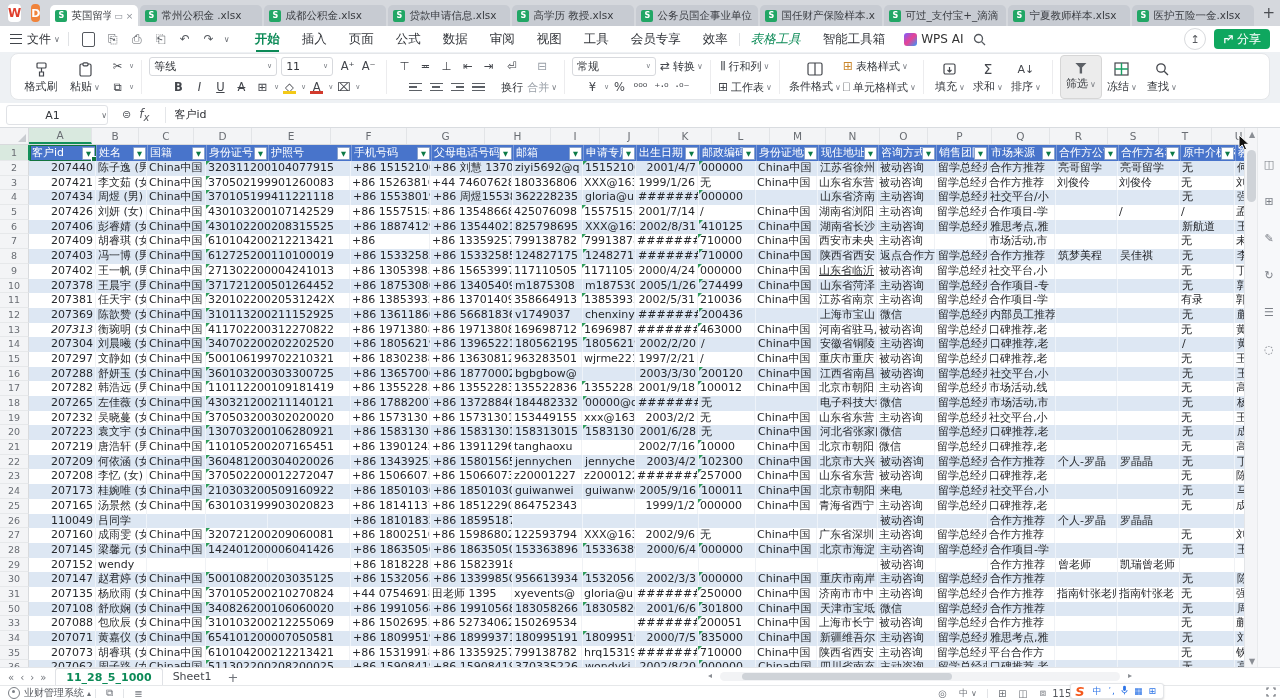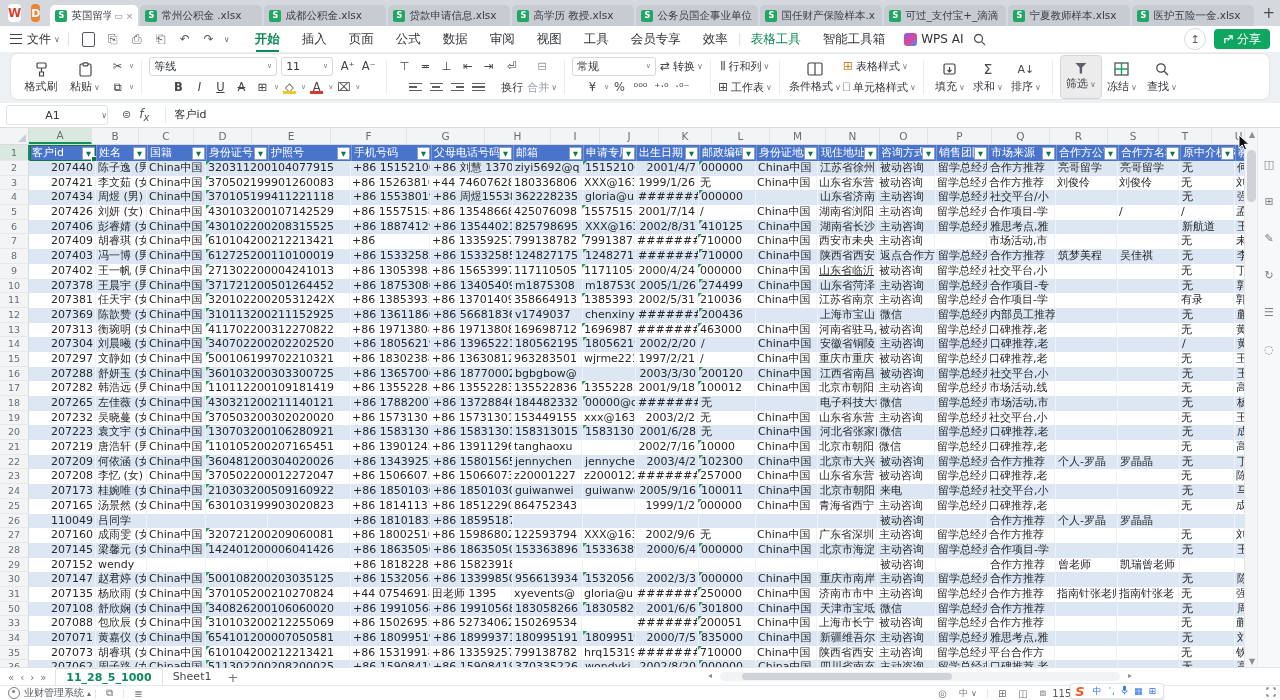--- a/index.html
+++ b/index.html
@@ -28,21 +28,21 @@
   .hamb{width:12px;height:8px;border-top:1.5px solid #41454b;border-bottom:1.5px solid #41454b;margin-right:5px;position:relative;}
   .hamb:after{content:"";position:absolute;left:0;top:2.5px;width:12px;border-top:1.5px solid #41454b;}
   .chev{font-size:8px;color:#6a6e74;margin-left:3px;}
   .qsep{width:1px;height:14px;background:#e0e2e5;margin:0 8px;}
   .qicon{width:20px;height:18px;margin:0 2px;display:flex;align-items:center;justify-content:center;color:#54585e;font-size:12px;}
   .qdoc{width:11px;height:13px;border:1.2px solid #54585e;border-radius:2px;}
   #menuitems{display:flex;align-items:center;margin-left:14px;height:26px;}
   .mitem{padding:0 11px;font-size:12.5px;color:#33363b;height:26px;display:flex;align-items:center;position:relative;white-space:nowrap;}
   .mitem.mactive{color:#0c8a57;font-weight:bold;}
   .mitem.mactive:after{content:"";position:absolute;left:12px;right:12px;bottom:0;border-bottom:2px solid #0c8a57;}
-  .mitem.mgreen{color:#0c8a57;}
+  .mitem.mgreen{color:#0c8a57;font-style:italic;}
   .msep{width:1px;height:13px;background:#e0e2e5;}
   #ai{display:flex;align-items:center;margin-left:8px;}
   .ailogo{width:13px;height:13px;border-radius:3px;background:linear-gradient(135deg,#7b5cff,#e84393,#2f9bff);margin-right:4px;}
   #menuright{margin-left:auto;display:flex;align-items:center;margin-right:10px;}
   .circbtn{width:20px;height:20px;border-radius:50%;border:1px solid #d8dadd;color:#56595e;font-size:11px;
            display:flex;align-items:center;justify-content:center;margin-right:8px;}
   #sharebtn{height:20px;padding:0 9px;background:#0fa75f;border-radius:4px;color:#fff;font-size:12px;display:flex;align-items:center;}
   #sharebtn svg{margin-right:3px;}
   
   #ribbonzone{position:absolute;top:52px;left:0;right:0;height:51px;background:#eef1f4;}
@@ -786,21 +786,21 @@
         <div class="cell" style="width: 53px;">微信</div>
         <div class="cell" style="width: 47px;">留学总经办</div>
         <div class="cell" style="width: 63px;">内部员工推荐</div>
         <div class="cell" style="width: 57px;"></div>
         <div class="cell" style="width: 57px;"></div>
         <div class="cell" style="width: 50px;">无</div>
         <div class="cell" style="width: 52px;">蒯玏</div>
       </div>
       <div class="row">
         <div class="rn">13</div>
-        <div class="cell r" style="width: 62px;">207313</div>
+        <div class="cell r" style="width: 62px; font-style: italic;">207313</div>
         <div class="cell" style="width: 46px;">衡琬明 (女)</div>
         <div class="cell" style="width: 54px;">China中国</div>
         <div class="cell ovf tri" style="width: 57px;">411702200312270822</div>
         <div class="cell" style="width: 78px;"></div>
         <div class="cell" style="width: 75px;">+86 19713808</div>
         <div class="cell" style="width: 77px;">+86 1971380890</div>
         <div class="cell" style="width: 65px;">169698712</div>
         <div class="cell tri" style="width: 48px;">169698712</div>
         <div class="cell r" style="width: 58px;">########</div>
         <div class="cell tri" style="width: 52px;">463000</div>

